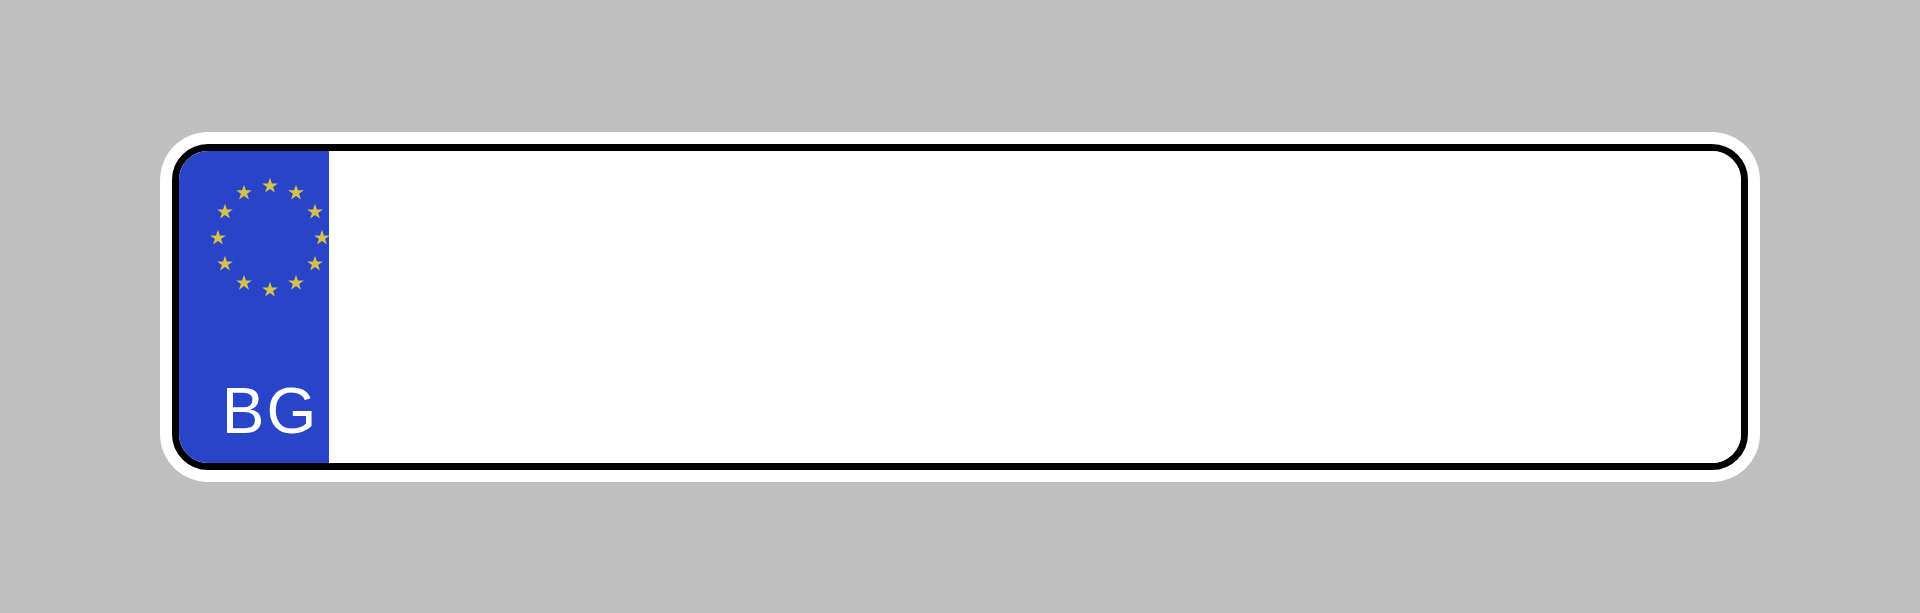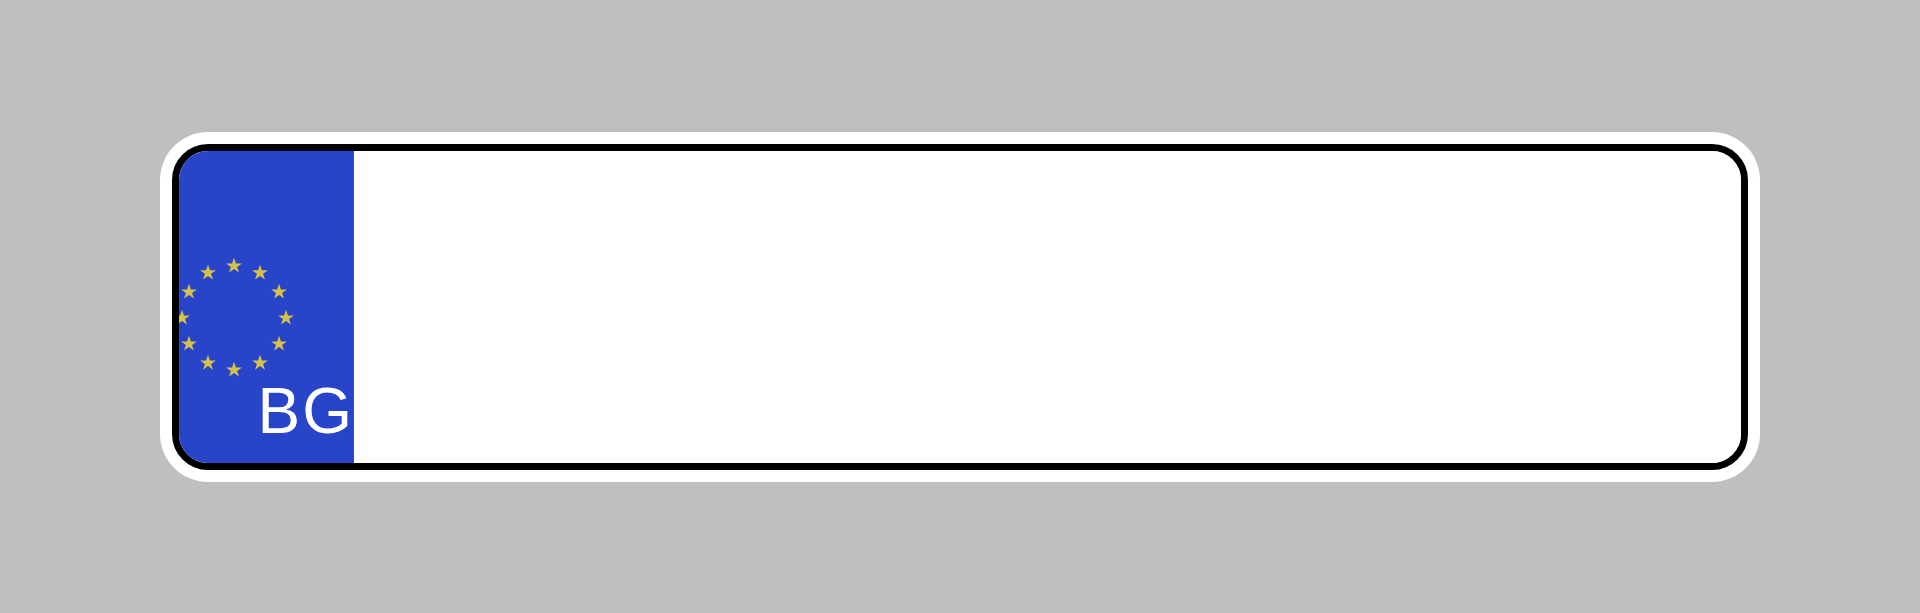--- a/index.html
+++ b/index.html
@@ -24,24 +24,25 @@
   .plate-inner {
     width: 1576px;
     height: 326px;
     background: #ffffff;
     border: 7px solid #000000;
     border-radius: 36px;
     display: flex;
     overflow: hidden;
   }
   .eu-band {
-    width: 175px;
+    width: 150px;
     height: 100%;
     background: #2845c9;
     display: flex;
+    flex-direction: column;
     align-items: center;
     padding-top: 22px;
     padding-left: 32px;
   }
   .stars {
     position: relative;
     width: 130px;
     height: 130px;
   }
   .star {

